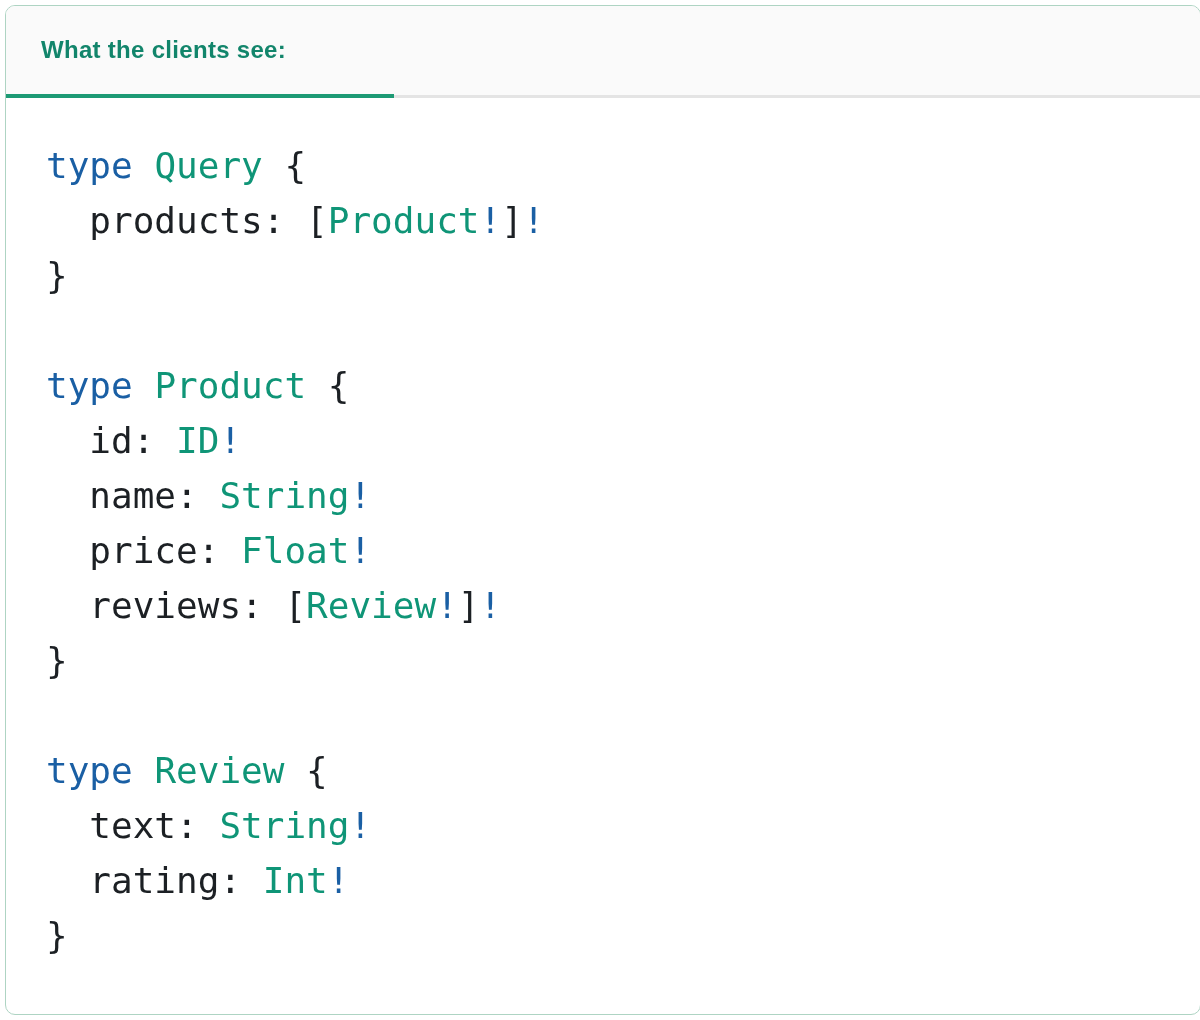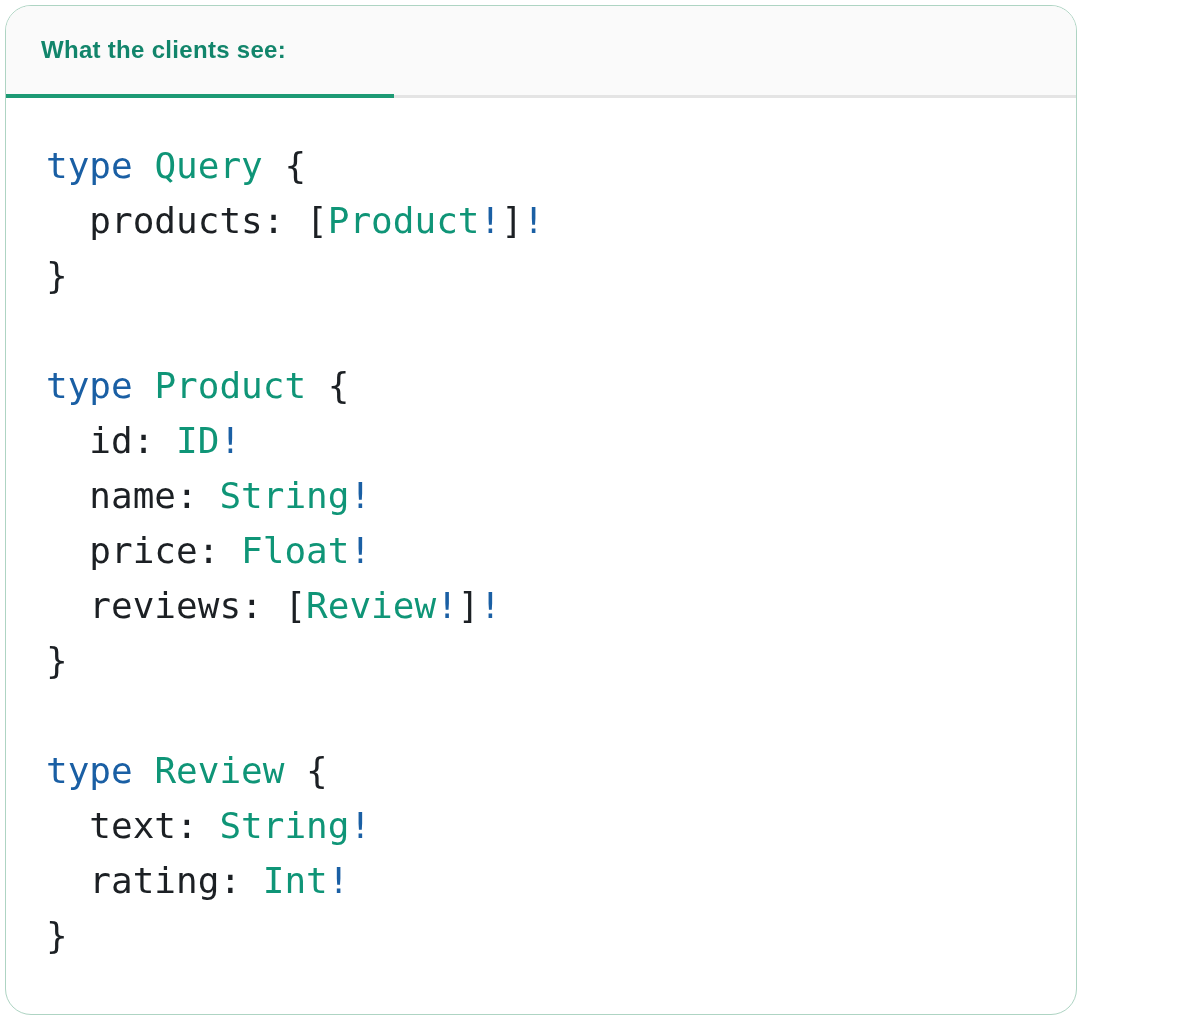--- a/index.html
+++ b/index.html
@@ -8,25 +8,25 @@
     background: #ffffff;
     width: 1200px;
     height: 1020px;
     font-family: "Liberation Sans", sans-serif;
   }
   .card {
     box-sizing: border-box;
     position: absolute;
     left: 5px;
     top: 5px;
-    width: 1072px;
+    width: 1196px;
     height: 1010px;
     background: #ffffff;
     border: 1.5px solid var(--border, #aed4c3);
-    border-radius: 26px;
+    border-radius: 10px;
     overflow: hidden;
   }
   .tabbar {
     box-sizing: border-box;
     height: 92px;
     background: var(--header-bg, #fafafa);
     border-bottom: 3px solid var(--divider, #e4e4e4);
     display: flex;
     align-items: stretch;
   }

